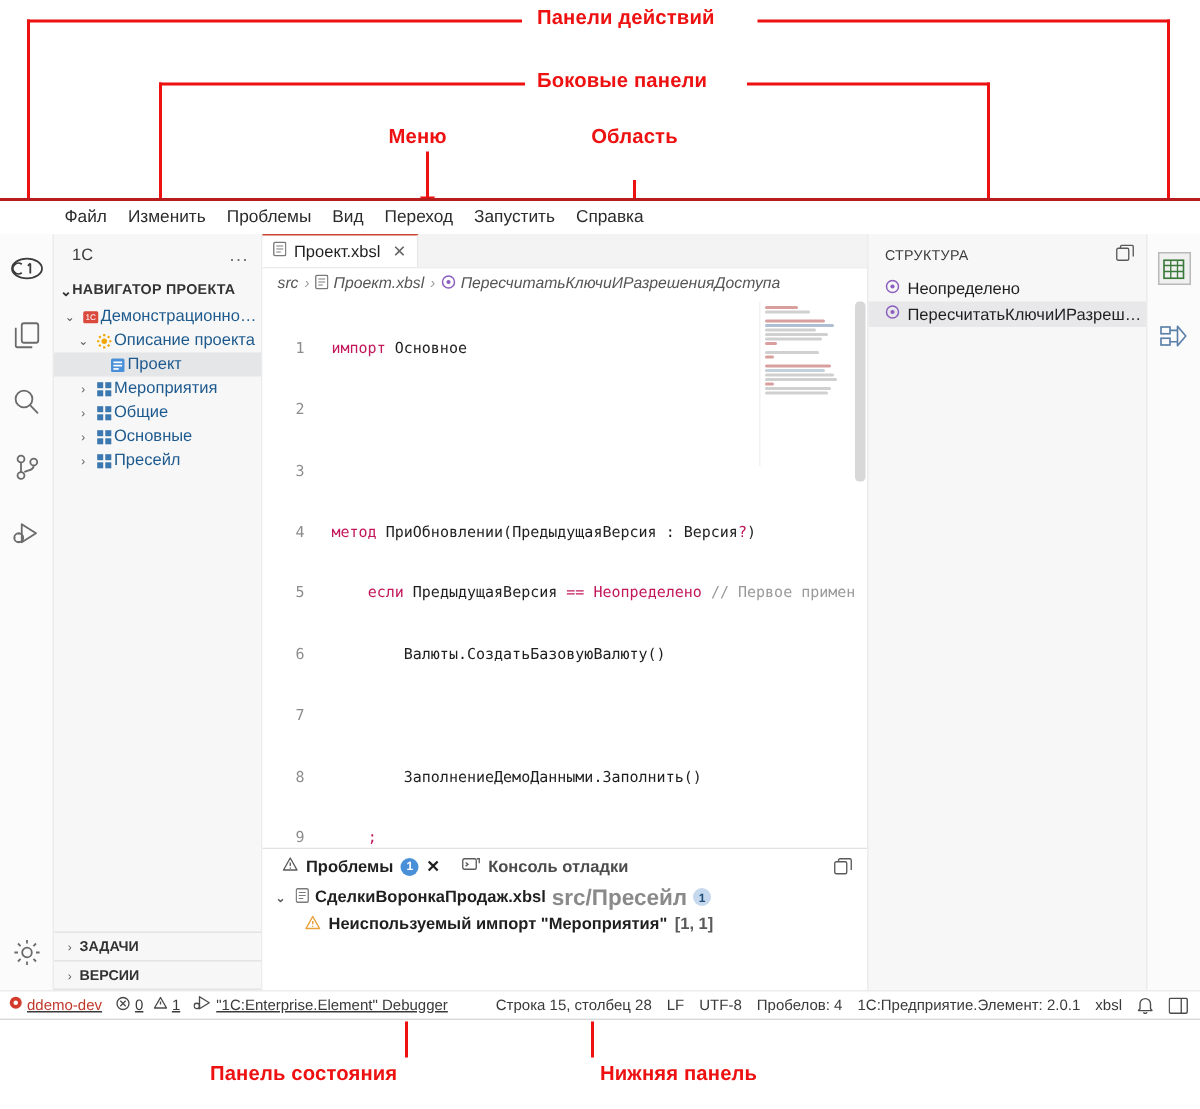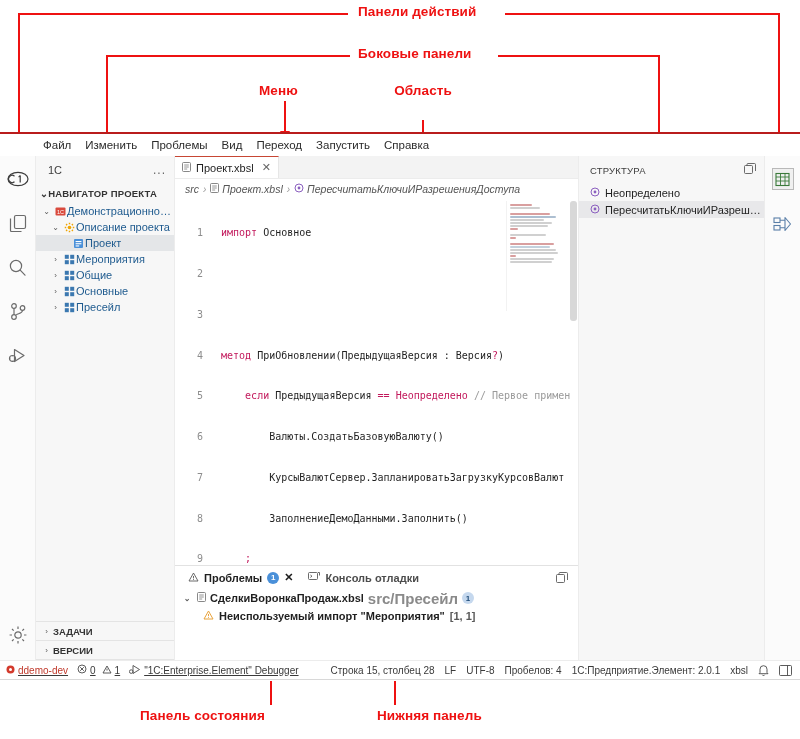--- a/index.html
+++ b/index.html
@@ -520,21 +520,21 @@
         </div>
 
         <div class="code-wrap">
           <div class="code">
             <div class="cl"><span class="ln">1</span><span class="bulb"></span><span class="ctxt"><span class="kw">импорт</span> Основное</span></div>
             <div class="cl"><span class="ln">2</span><span class="bulb"></span></div>
             <div class="cl"><span class="ln">3</span><span class="bulb"></span><span class="ctxt"></span></div>
             <div class="cl"><span class="ln">4</span><span class="bulb"></span><span class="ctxt"><span class="kw">метод</span> ПриОбновлении(ПредыдущаяВерсия : Версия<span class="kw">?</span>)</span></div>
             <div class="cl"><span class="ln">5</span><span class="bulb"></span><span class="ctxt">    <span class="kw">если</span> ПредыдущаяВерсия <span class="op">==</span> <span class="kw">Неопределено</span> <span class="cmt">// Первое примен</span></span></div>
             <div class="cl"><span class="ln">6</span><span class="bulb"></span><span class="ctxt">        Валюты.СоздатьБазовуюВалюту()</span></div>
-            <div class="cl"><span class="ln">7</span><span class="bulb"></span><span class="ctxt">        КурсыВалютСервер.ЗапланироватьЗагрузкуКурсовВалют</span></div>
+            <div class="cl"><span class="ln">7</span><span class="bulb"></span></div>
             <div class="cl"><span class="ln">8</span><span class="bulb"></span><span class="ctxt">        ЗаполнениеДемоДанными.Заполнить()</span></div>
             <div class="cl"><span class="ln">9</span><span class="bulb"></span><span class="ctxt">    <span class="kw">;</span></span></div>
             
             
             
             
             
             
             
             
@@ -746,14 +746,14 @@
             <path d="M8.5 0.5v10" stroke="#4a4a4a" stroke-width="0.9"></path>
           </svg>
       </span>
     </div>
   </div>
 </div>
 
 <div class="anno-label" style="left:140px; top:708px;">Панель состояния</div>
 <div class="anno-line anno-v" style="left:270px; top:681px; height:24px;"></div>
 
-<div class="anno-label" style="left:377px; top:708px;">Нижняя панель</div>
+<div class="anno-label" style="left:400px; top:708px;">Нижняя панель</div>
 <div class="anno-line anno-v" style="left:394px; top:681px; height:24px;"></div>
 
 </body></html>

